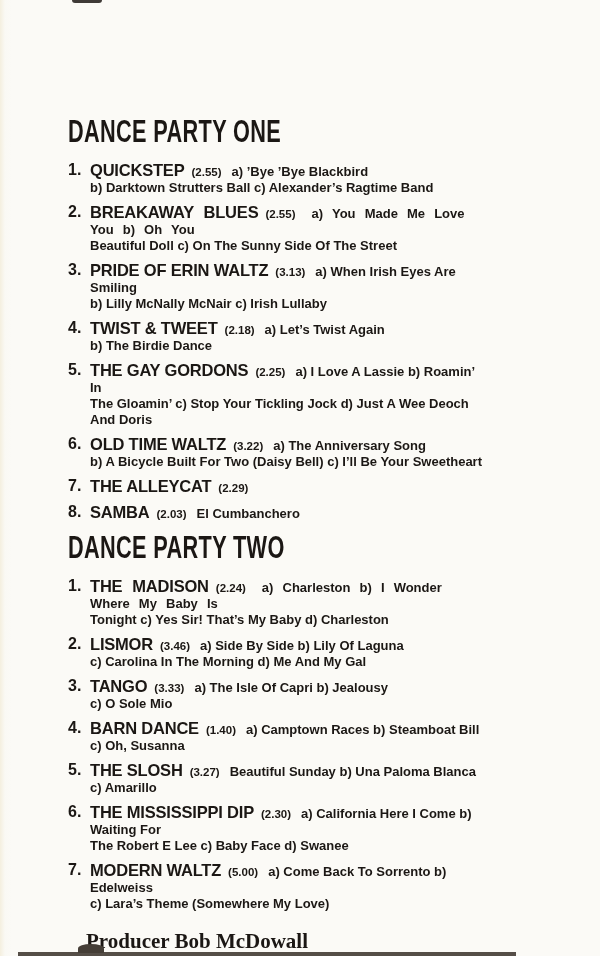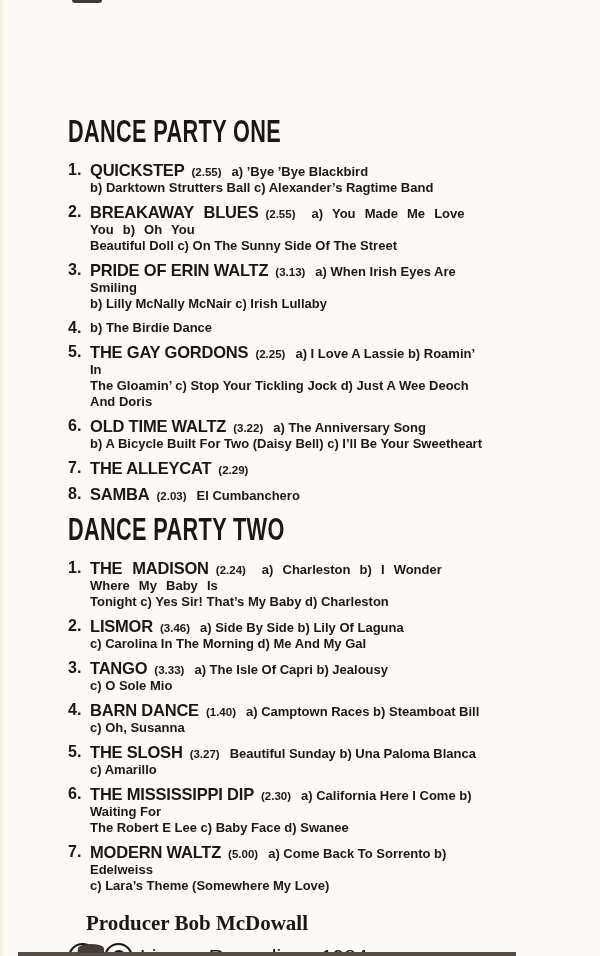--- a/index.html
+++ b/index.html
@@ -127,20 +127,21 @@
         <div class="track">
           <span class="tnum">3.</span>
           <div class="tbody">
             <div class="tline first"><span class="ttitle">PRIDE OF ERIN WALTZ</span><span class="ttime">(3.13)</span><span class="tsongs">a) When Irish Eyes Are Smiling</span></div>
             <div class="tline cont">b) Lilly McNally McNair c) Irish Lullaby</div>
           </div>
         </div>
         <div class="track">
           <span class="tnum">4.</span>
           <div class="tbody">
+            <div class="tline first"><span class="ttitle">TWIST &amp; TWEET</span><span class="ttime">(2.18)</span><span class="tsongs">a) Let’s Twist Again</span></div>
             <div class="tline cont">b) The Birdie Dance</div>
           </div>
         </div>
         <div class="track">
           <span class="tnum">5.</span>
           <div class="tbody">
             <div class="tline first"><span class="ttitle">THE GAY GORDONS</span><span class="ttime">(2.25)</span><span class="tsongs">a) I Love A Lassie b) Roamin’ In</span></div>
             <div class="tline cont">The Gloamin’ c) Stop Your Tickling Jock d) Just A Wee Deoch And Doris</div>
           </div>
         </div>

